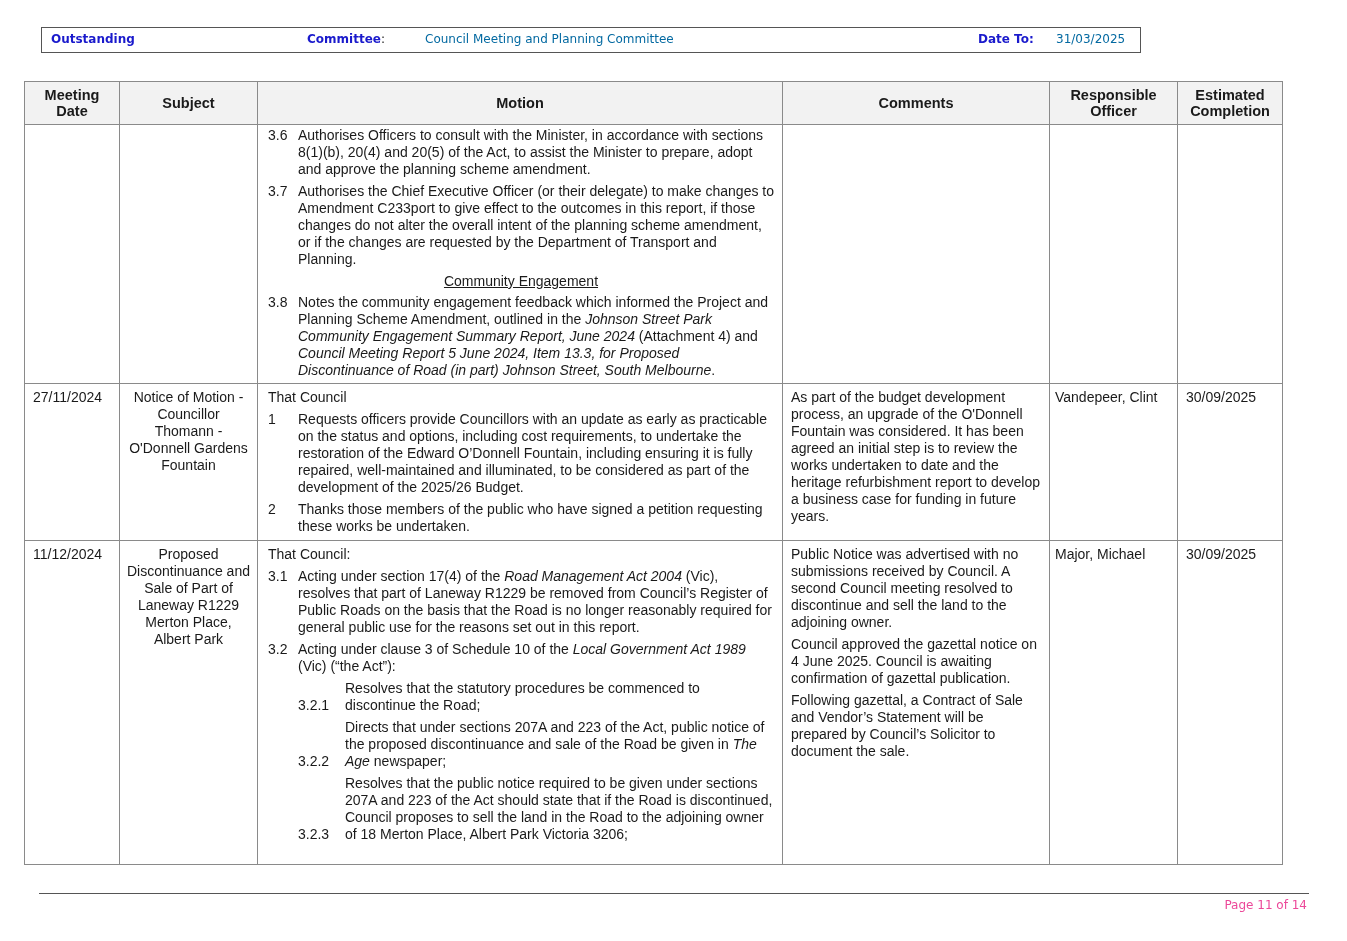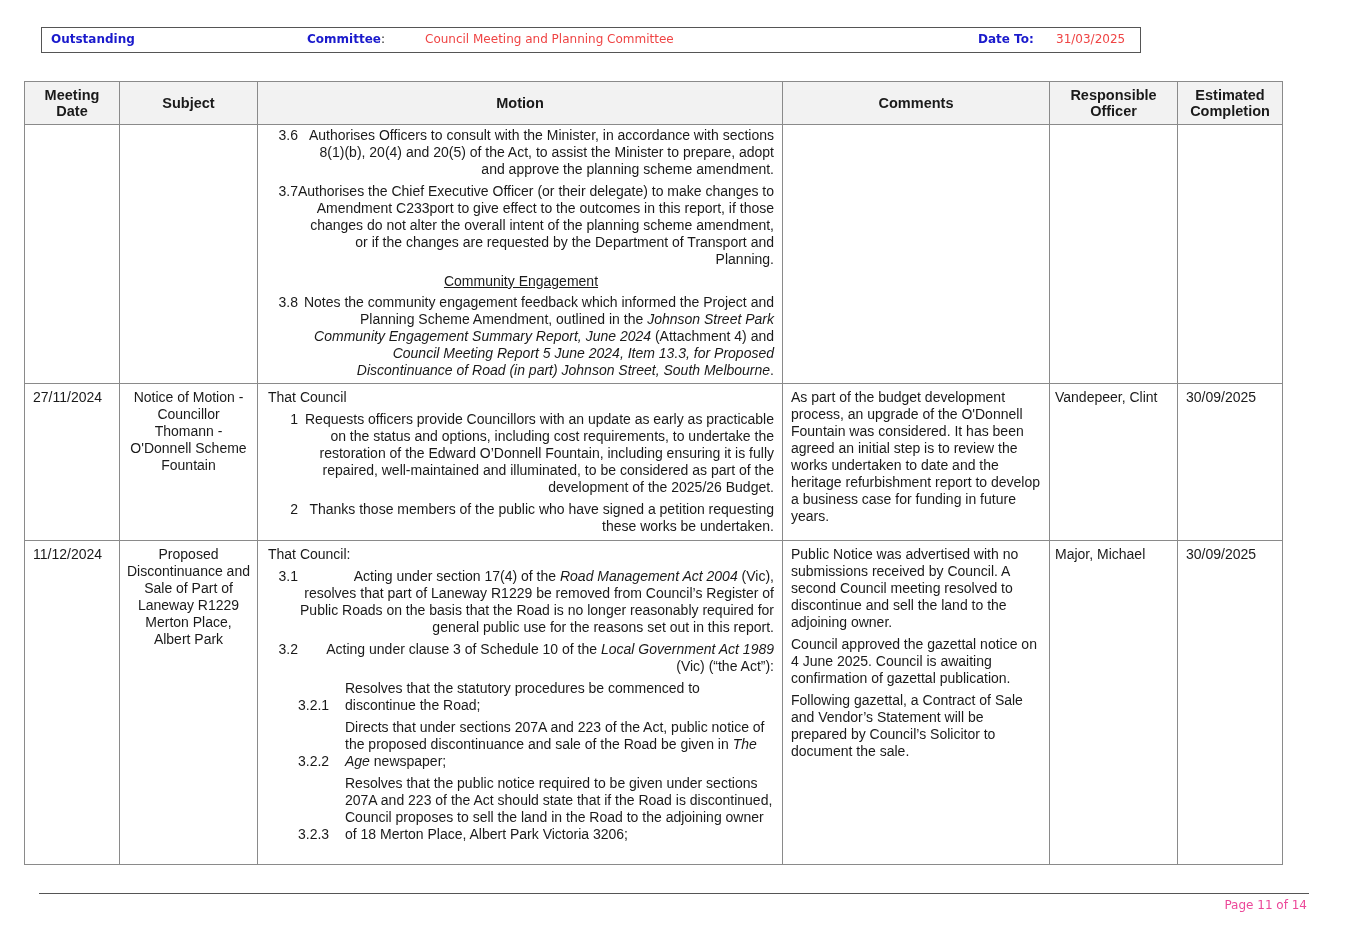--- a/index.html
+++ b/index.html
@@ -4,36 +4,36 @@
 <style>
   html, body { margin: 0; padding: 0; background: #ffffff; }
   body { width: 1347px; height: 941px; position: relative; overflow: hidden;
          font-family: "Liberation Sans", sans-serif; color: #1a1a1a; }
 
   .hdr { position: absolute; left: 41px; top: 27px; width: 1100px; height: 26px;
          border: 1.5px solid #555; box-sizing: border-box;
          font-family: "DejaVu Sans", sans-serif; font-size: 12px; }
   .hdr span { position: absolute; top: 4px; }
   .hdr .lbl { color: #1a1acc; font-weight: bold; }
-  .hdr .val { color: #ef4444; }
+  .hdr .val { color: #0369a1; }
   .hdr .colon { color: #222; font-weight: normal; }
 
   table.main { position: absolute; left: 24px; top: 81px; border-collapse: collapse;
                width: 1258px; table-layout: fixed; font-size: 14px; line-height: 17px; }
   table.main th, table.main td { border: 1.5px solid #8a8a8a; vertical-align: top; }
   table.main th { background: #f2f2f2; font-weight: bold; font-size: 14.5px;
                   text-align: center; vertical-align: middle; height: 42px; padding: 0 4px; line-height: 16px; }
   td.date { padding: 5px 8px; text-align: left; }
   td.subject { padding: 5px 6px; text-align: center; }
   td.motion { padding: 2px 8px 2px 10px; }
   td.comments { padding: 5px 8px; }
   td.officer { padding: 5px 5px; }
   td.completion { padding: 5px 8px; }
 
-  .item { display: flex; margin-bottom: 5px; text-align: right; }
+  .item { display: flex; margin-bottom: 5px; }
   .item .num { width: 30px; flex: 0 0 30px; }
   .sub { display: flex; margin-bottom: 5px; margin-left: 30px; align-items: flex-end; }
   .sub .num { width: 47px; flex: 0 0 47px; }
   .item .txt, .sub .txt { flex: 1; }
   .para { margin-bottom: 5px; }
   .ul { text-decoration: underline; margin: 4px 0 4px 0; text-align: center; }
   i { font-style: italic; }
 
   .footer-line { position: absolute; left: 39px; top: 893px; width: 1270px; height: 0;
                  border-top: 1.5px solid #555; }
@@ -90,21 +90,21 @@
           <span class="txt"><span>Notes the community engagement feedback which informed the Project and Planning Scheme Amendment, outlined in the </span><i>Johnson Street Park Community Engagement Summary Report, June 2024</i><span> (Attachment 4) and </span><i>Council Meeting Report 5 June 2024, Item 13.3, for Proposed Discontinuance of Road (in part) Johnson Street, South Melbourne</i><span>.</span></span>
         </div>
       </td>
       <td class="comments"></td>
       <td class="officer"></td>
       <td class="completion"></td>
     </tr>
 
     <tr style="height:157px">
       <td class="date">27/11/2024</td>
-      <td class="subject">Notice of Motion - Councillor Thomann - O'Donnell Scheme Fountain</td>
+      <td class="subject">Notice of Motion - Councillor Thomann - O'Donnell Gardens Fountain</td>
       <td class="motion" style="padding-top:5px">
         <div class="para">That Council</div>
         <div class="item">
           <span class="num">1</span>
           <span class="txt">Requests officers provide Councillors with an update as early as practicable on the status and options, including cost requirements, to undertake the restoration of the Edward O’Donnell Fountain, including ensuring it is fully repaired, well-maintained and illuminated, to be considered as part of the development of the 2025/26 Budget.</span>
         </div>
         <div class="item" style="margin-bottom:0">
           <span class="num">2</span>
           <span class="txt">Thanks those members of the public who have signed a petition requesting these works be undertaken.</span>
         </div>

